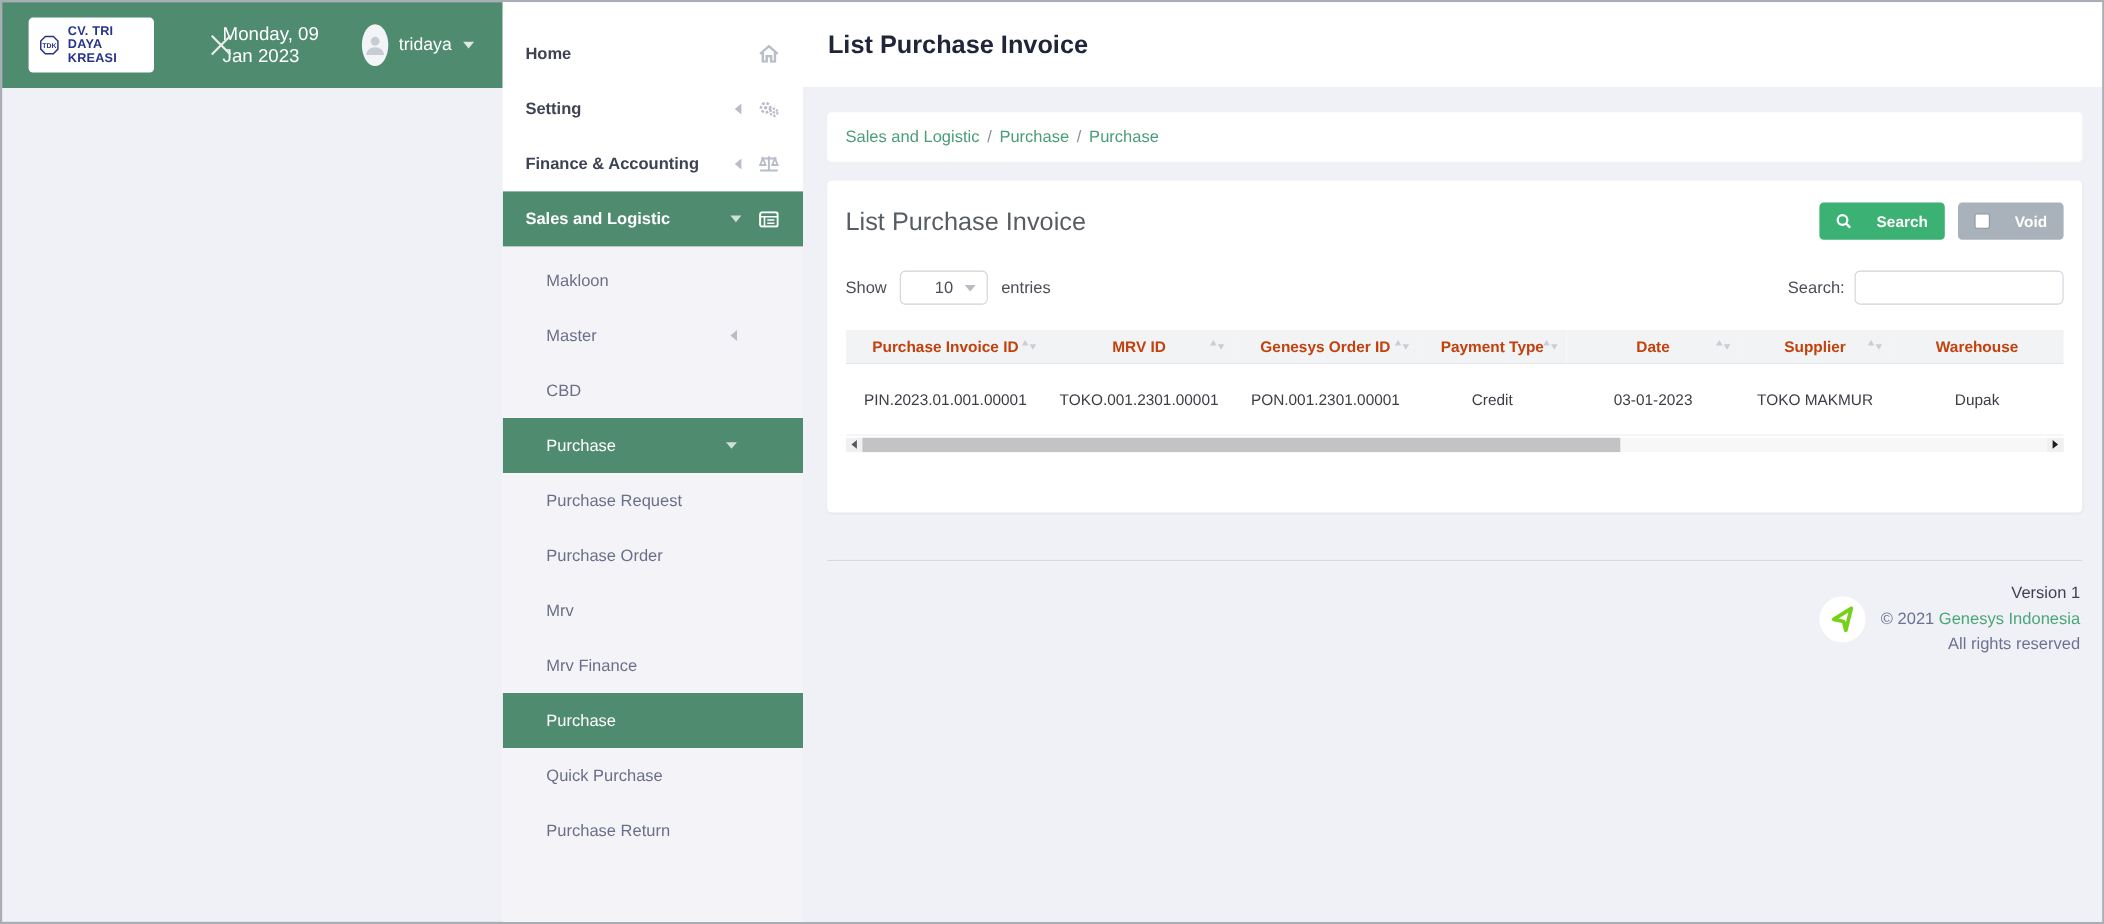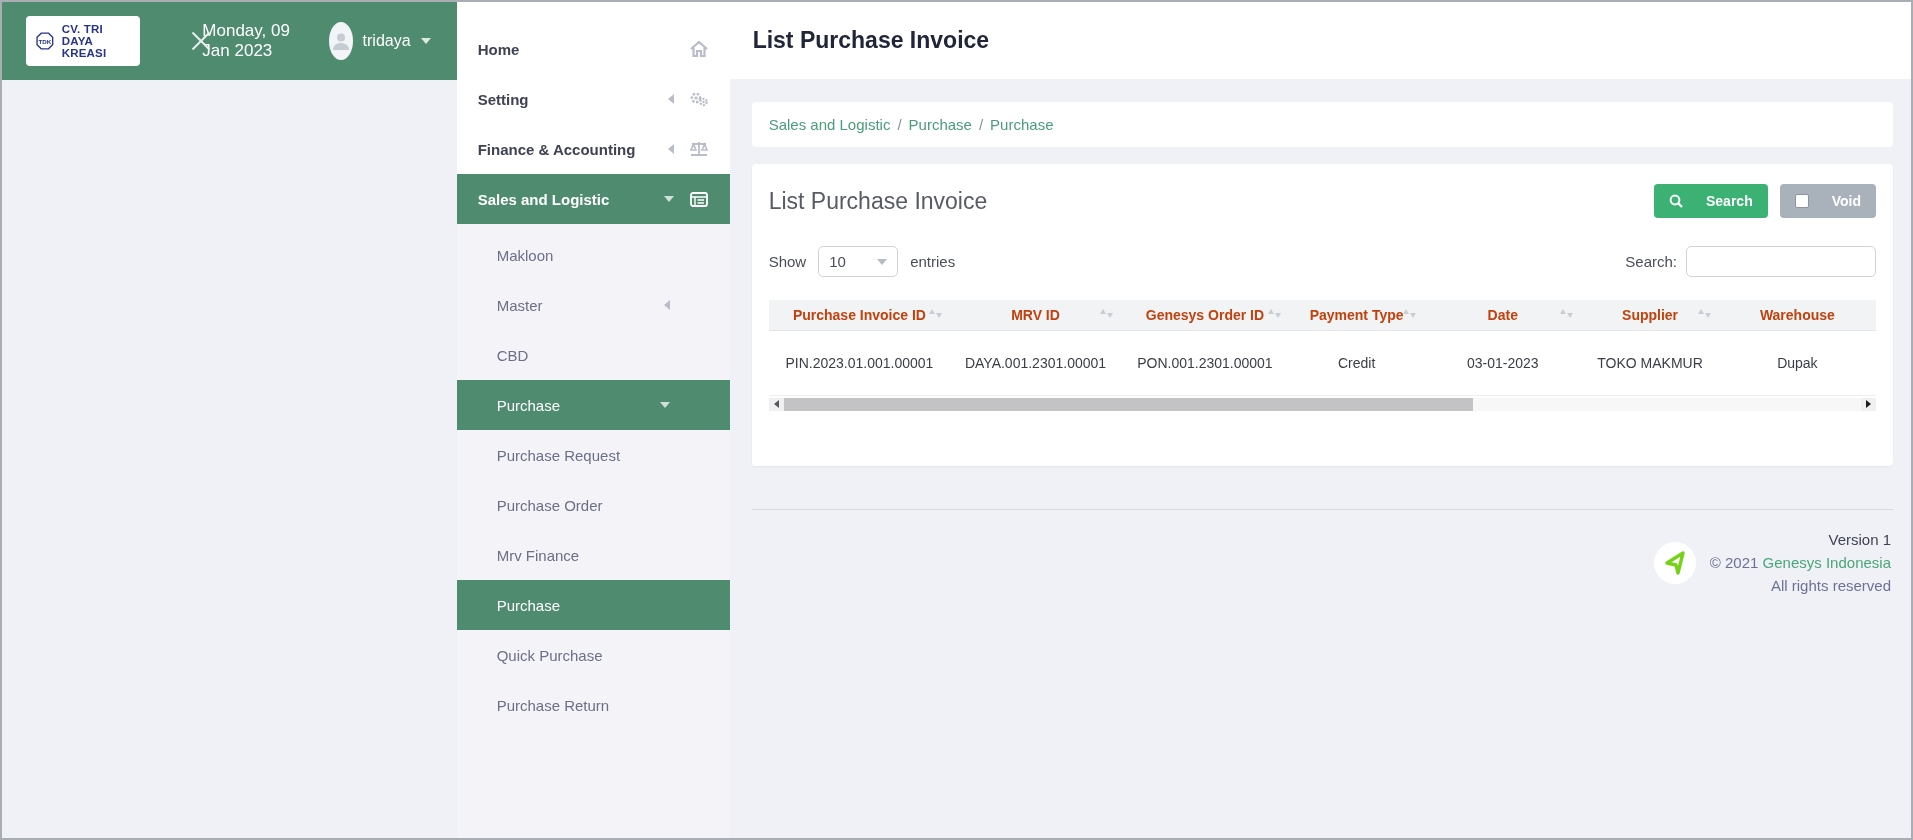--- a/index.html
+++ b/index.html
@@ -54,21 +54,21 @@
 
   .main-card { background:#ffffff; border-radius:4px; box-shadow:0 1px 2px rgba(40,50,70,.06); padding:20px 17px 55px 17px; }
   .card-head { display:flex; align-items:center; margin-bottom:28px; }
   .card-title { font-size:23px; color:#575b63; flex:1; }
   .btn { display:inline-flex; align-items:center; gap:23px; border:none; border-radius:4px; font-size:14px; font-weight:bold; color:#ffffff; padding:9px 15px; cursor:pointer; font-family:"Liberation Sans",sans-serif; }
   .btn-search { background:#3bb273; margin-right:12px; }
   .btn-void { background:#a9b2ba; }
   .void-check { width:14px; height:14px; background:#ffffff; border:1px solid #8d959c; border-radius:2px; display:inline-block; }
 
   .controls { display:flex; align-items:center; margin-bottom:23px; font-size:15px; color:#4a4e57; }
-  .len-select { margin:0 12px; width:80px; height:31px; border:1px solid #ced4da; border-radius:5px; display:flex; align-items:center; padding:0 10px; color:#4a4e57; cursor:pointer; position:relative; }
+  .len-select { margin:0 12px; width:80px; height:31px; border:1px solid #ced4da; border-radius:5px; display:flex; align-items:center; padding:0 10px; color:#4a4e57; cursor:pointer; position:relative;justify-content:center; }
   .len-select .sel-caret { position:absolute; right:10px; width:0; height:0; border-left:5px solid transparent; border-right:5px solid transparent; border-top:6px solid #b7bcc3; }
   .controls .grow { flex:1; }
   .search-input { width:190px; height:31px; border:1px solid #ced4da; border-radius:5px; margin-left:9px; padding:0 8px; font-size:14px; font-family:"Liberation Sans",sans-serif; color:#4a4e57; outline:none; }
 
   table.dt { width:100%; border-collapse:collapse; table-layout:fixed; }
   table.dt thead th { background:#f2f3f5; font-size:14px; font-weight:bold; color:#c2410c; height:30px; text-align:center; position:relative; border-bottom:1px solid #e3e5ea; }
   .sort-icons { position:absolute; right:8px; top:8px; display:flex; gap:1px; }
   .sort-icons .tri { width:0; height:0; border-left:3.5px solid transparent; border-right:3.5px solid transparent; }
   .sort-icons .tri.up { border-bottom:5px solid #c9cdd4; margin-top:1px; }
   .sort-icons .tri.dn { border-top:5px solid #c9cdd4; margin-top:5px; }
@@ -190,20 +190,23 @@
           <span class="grow"></span>
           <span class="caret-down-gray" style="margin-right:40px;"></span>
         </div>
         <div class="sub-item lvl3">
           <span>Purchase Request</span>
         </div>
         <div class="sub-item lvl3">
           <span>Purchase Order</span>
         </div>
         <div class="sub-item lvl3">
+          <span>Mrv</span>
+        </div>
+        <div class="sub-item lvl3">
           <span>Mrv Finance</span>
         </div>
         <div class="sub-item lvl3 active">
           <span>Purchase</span>
         </div>
         <div class="sub-item lvl3">
           <span>Quick Purchase</span>
         </div>
         <div class="sub-item lvl3">
           <span>Purchase Return</span>
@@ -289,21 +292,21 @@
                 <th><span>Supplier</span><span class="sort-icons">
                       <span class="tri up"></span>
                       <span class="tri dn"></span>
                     </span></th>
                 <th><span>Warehouse</span></th>
               </tr>
             </thead>
             <tbody>
               <tr>
                 <td>PIN.2023.01.001.00001</td>
-                <td>DAYA.001.2301.00001</td>
+                <td>TOKO.001.2301.00001</td>
                 <td>PON.001.2301.00001</td>
                 <td>Credit</td>
                 <td>03-01-2023</td>
                 <td>TOKO MAKMUR</td>
                 <td>Dupak</td>
               </tr>
             </tbody>
           </table>
 
           <div class="hscroll">

